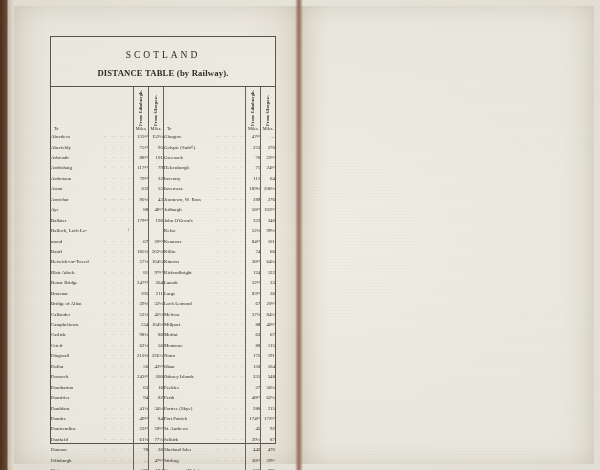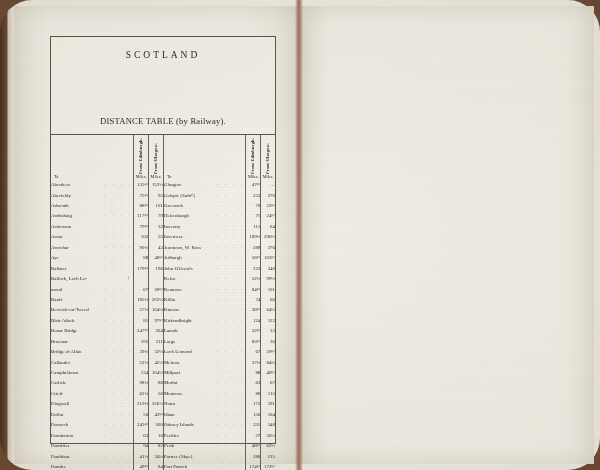--- a/index.html
+++ b/index.html
@@ -5,21 +5,20 @@
   html,body{margin:0;padding:0;}
   body{
     width:600px;height:470px;overflow:hidden;
     background:#6b4a33;
     font-family:"Liberation Serif", serif;
   }
   #spread{
     position:absolute;inset:0;
     background:
       linear-gradient(90deg,#4a3020 0px,#6e4c33 7px,#cfc7b8 8px,#e8e4da 14px,#eceae0 40%,#e9e6dc 100%);
-    border-radius: 32px;
   }
   
   .sheet{
     position:absolute;top:6px;bottom:6px;
     background:#eeece2;
   }
   .sheet.left{left:14px;right:302px;
     box-shadow: inset 0 0 22px rgba(160,148,125,.30);
     background:linear-gradient(90deg,#e7e3d7 0%,#efede4 12%,#f0eee5 82%,#e6e2d6 100%);
   }
@@ -37,24 +36,23 @@
     position:absolute;left:36px;top:30px;width:224px;height:406px;
     border:1px solid #5d564a;
     background:#f1efe6;
     color:#2e2a23;
   }
   .tbl-title{
     text-align:center;letter-spacing:3px;font-size:9.5px;
     padding-top:13px;
   }
   .tbl-sub{
-    text-align:center;font-size:8.6px;font-weight:normal;
+    text-align:center;font-size:8.6px;font-weight:bold;
     padding:8px 0 8px 0;letter-spacing:.2px;
     border-bottom:1px solid #5d564a;
-    margin-top:48px;
   }
   table.dist{
     border-collapse:collapse;width:100%;
     font-size:4.9px;line-height:1.06;
   }
   table.dist td,table.dist th{padding:0;}
   .vr{border-right:1px solid #6a6357;}
   .hdrow td{height:40px;vertical-align:bottom;border-bottom:0;}
   .rot{
     writing-mode:vertical-rl;transform:rotate(180deg);

